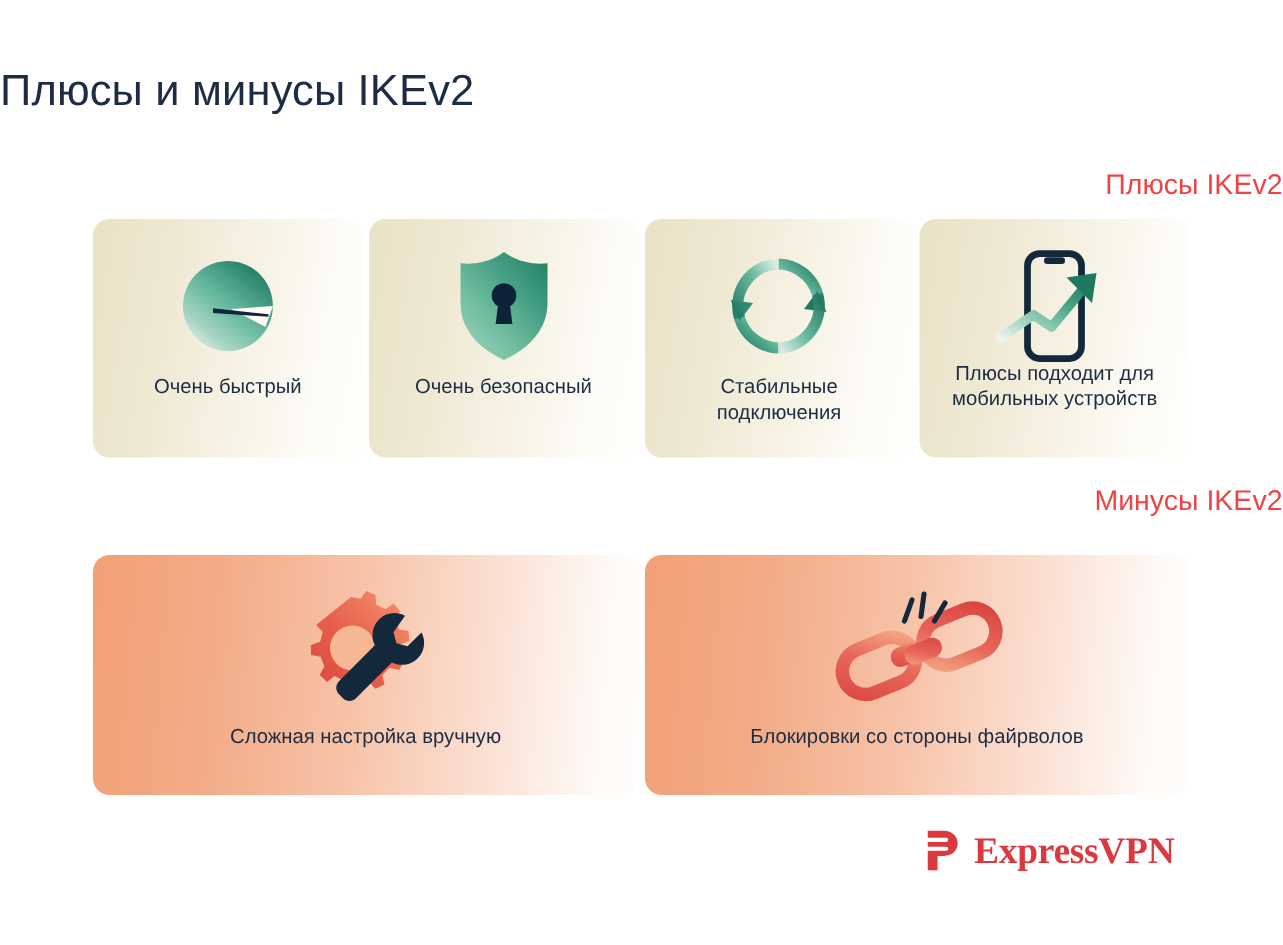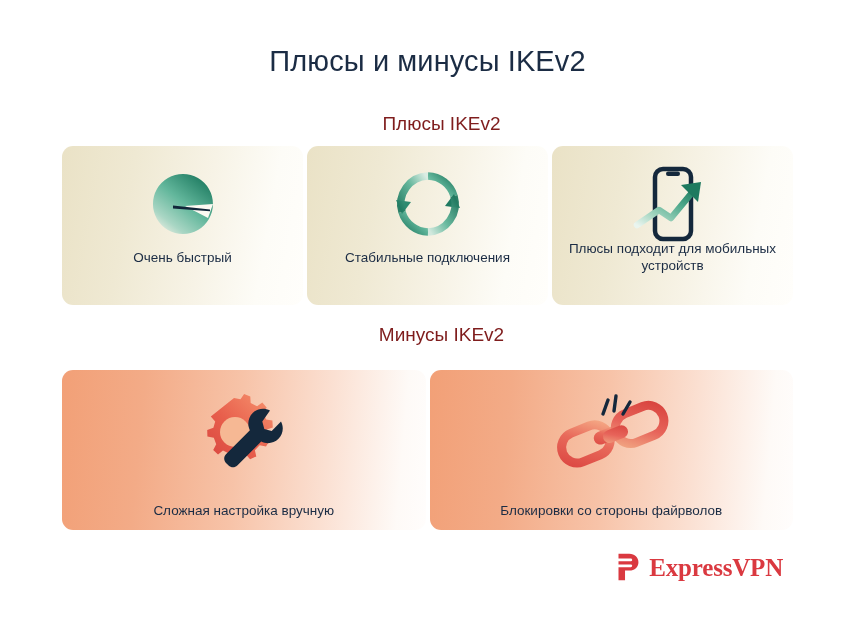--- a/index.html
+++ b/index.html
@@ -20,34 +20,34 @@
     inset: 0;
     background: #ffffff;
   }
 
   
   .main-title {
     position: absolute;
     left: 0;
     right: 0;
     top: 45px;
-    text-align: center;
+    text-align: left;
     font-size: 29px;
     font-weight: 400;
     letter-spacing: 0.1px;
     color: #1b2c44;
   }
   .section-title {
     position: absolute;
     left: 0;
     right: 0;
-    text-align: center;
+    text-align: right;
     font-size: 19px;
     font-weight: 400;
-    color: #7f1d1d;
+    color: #ef4444;
     margin-left: 28px;
   }
   .section-title.pros { top: 113px; }
   .section-title.cons { top: 324px; }
 
   
   .row {
     position: absolute;
     display: flex;
     gap: 4px;
@@ -95,21 +95,21 @@
     position: absolute;
     left: 8px;
     right: 8px;
     text-align: center;
     font-size: 13.5px;
     line-height: 17px;
     color: #1b2c44;
   }
   .row.pros .card-label { top: 103px; }
   .row.pros .card-label.three-line { top: 94px; }
-  .row.cons .card-label { top: 112px; font-size: 13.5px; margin-top: 20px; }
+  .row.cons .card-label { top: 112px; font-size: 13.5px; }
 
   
   .logo {
     position: absolute;
     right: 72px;
     bottom: 48px;
     display: flex;
     align-items: center;
     gap: 8px;
   }
@@ -150,20 +150,38 @@
             </linearGradient>
           </defs>
           <path d="M38 6 A30 30 0 1 1 37.9 6 Z" fill="url(#gGauge)"></path>
           <path d="M68 36 L63 50 L40 38 Z" fill="#fcfaf2"></path>
           <path d="M28 37.5 L65 41.5 L65 43.2 L28 40.6 Z" fill="#11263a"></path>
         </svg>
       </div>
       <div class="card-label">Очень быстрый</div>
     </div>
 
+    <div class="card">
+      <div class="icon-wrap">
+        <svg width="66" height="76" viewBox="0 0 66 76" aria-hidden="true">
+          <defs>
+            <linearGradient id="gShield" x1="0.05" y1="1" x2="0.9" y2="0.05">
+              <stop offset="0%" stop-color="#9fd2bd"></stop>
+              <stop offset="35%" stop-color="#74bfa3"></stop>
+              <stop offset="75%" stop-color="#3f9b7f"></stop>
+              <stop offset="100%" stop-color="#2a8568"></stop>
+            </linearGradient>
+          </defs>
+          <path d="M33 2 C24 9 12 10.5 4 9.5 L4 36 C4 55 18 67 33 74 C48 67 62 55 62 36 L62 9.5 C54 10.5 42 9 33 2 Z" fill="url(#gShield)"></path>
+          <circle cx="33" cy="31" r="8.2" fill="#0f2338"></circle>
+          <path d="M29.6 33 L36.4 33 L38.6 50 L27.4 50 Z" fill="#0f2338"></path>
+        </svg>
+      </div>
+      <div class="card-label">Очень безопасный</div>
+    </div>
 
     <div class="card">
       <div class="icon-wrap">
         <svg width="72" height="72" viewBox="0 0 72 72" aria-hidden="true">
           <defs>
             <linearGradient id="gCycA" x1="0" y1="0.9" x2="1" y2="0.05">
               <stop offset="0%" stop-color="#cfe8dd"></stop>
               <stop offset="45%" stop-color="#63b79c"></stop>
               <stop offset="100%" stop-color="#20785f"></stop>
             </linearGradient>

